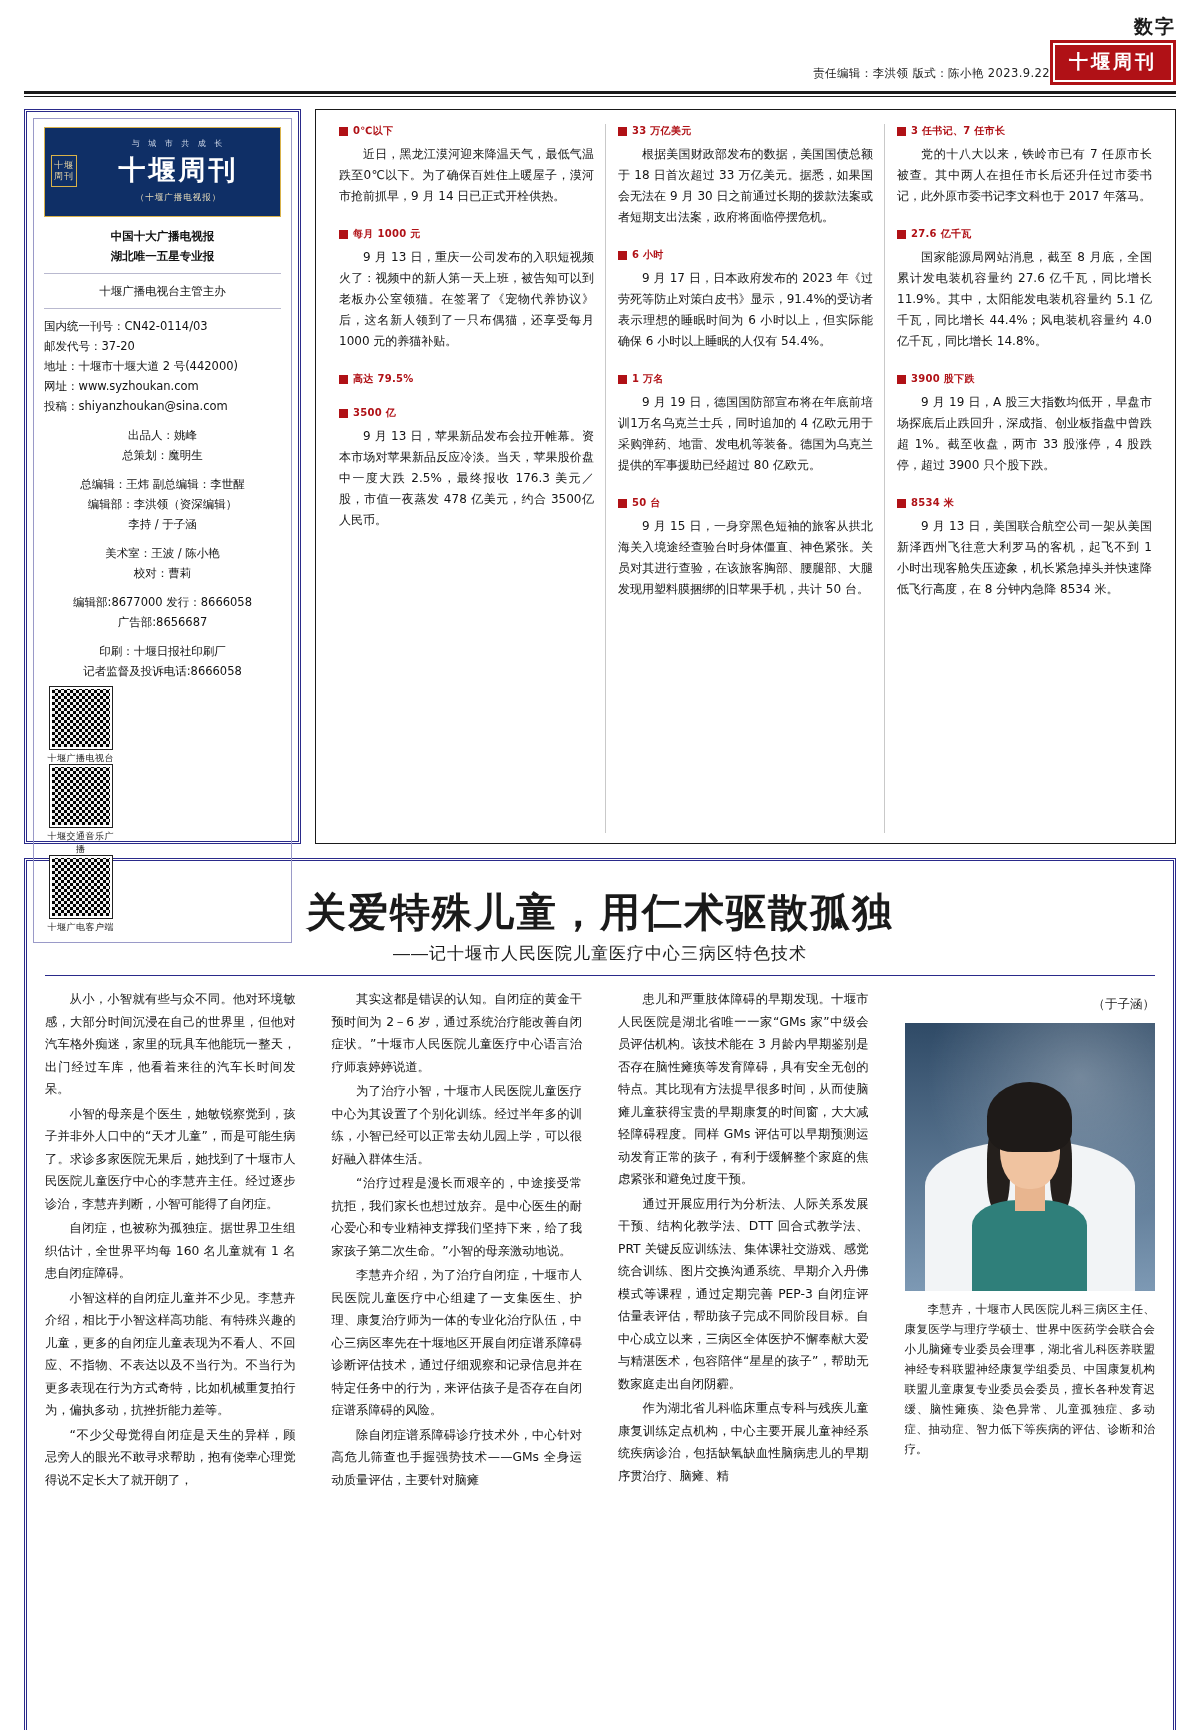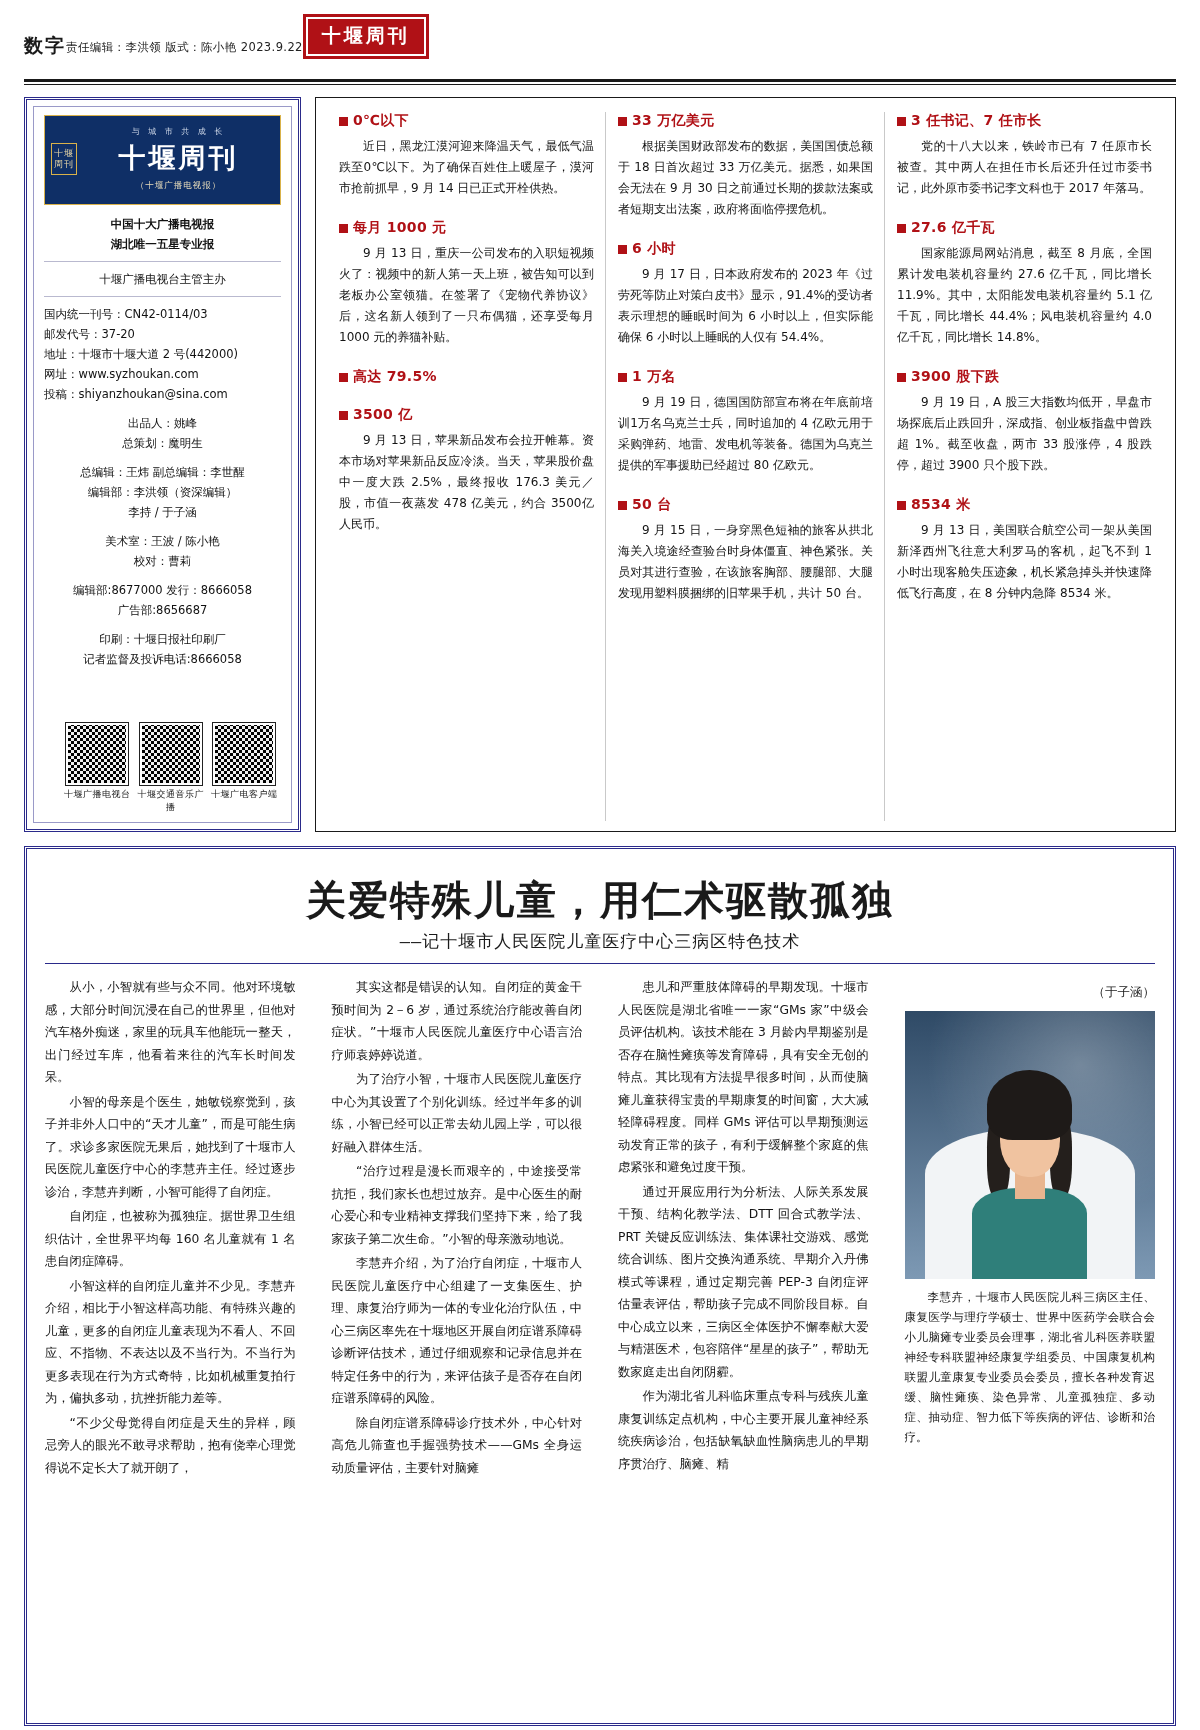--- a/index.html
+++ b/index.html
@@ -8,22 +8,23 @@
     width: 1200px;
     height: 1730px;
     background: #ffffff;
     font-family: "DejaVu Sans", "Liberation Sans", sans-serif;
     color: #1a1a1a;
   }
   .page { position: relative; width: 1200px; height: 1730px; padding: 0 24px; }
 
   
   .topbar {
-    display: flex; align-items: flex-end; 
-    padding: 14px 0 20px 0;
+    display: flex; align-items: flex-end; justify-content: space-between;
+    padding: 14px 0 6px 0;
+    flex-direction: column;
   }
   .topbar-left { font-size: 19px; font-weight: bold; letter-spacing: 2px; }
   .topbar-right { display: flex; align-items: flex-end; }
   .credits { font-size: 11.5px; color: #222; letter-spacing: .4px; padding-bottom: 4px;}
   .brandbox {
     background: #b01116; color: #fff; font-weight: bold;
     font-size: 19px; letter-spacing: 3px;
     padding: 6px 16px 7px 16px;
     border: 3px solid #b01116;
     box-shadow: inset 0 0 0 2px #fff;
@@ -64,21 +65,21 @@
   .logo-supertitle { font-size: 8px; color: #cfd8e8; letter-spacing: 3px; margin-bottom: 3px; }
   .logo-title { font-size: 27px; font-weight: bold; letter-spacing: 3px; font-family: "DejaVu Serif", serif; }
   .logo-sub { font-size: 8.5px; color: #e7dcbb; letter-spacing: 1px; margin-top: 4px; }
 
   .info-lines { font-size: 11.5px; line-height: 20px; color: #111; }
   .info-center { text-align: center; }
   .info-bold { font-weight: bold; }
   .info-gap { height: 9px; }
   .hairline { border-top: 1px solid #b9b9cf; margin: 7px 0; }
 
-  .qr-row { display: flex; justify-content: flex-end; margin-top: auto; padding-top: 6px; }
+  .qr-row { display: flex; justify-content: space-between; margin-top: auto; padding-top: 6px; flex-direction: column; }
   .qr-item { text-align: center; width: 31%; }
   .qr {
     width: 62px; height: 62px; margin: 0 auto 3px auto;
     background:
       repeating-linear-gradient(0deg,#111 0 3px,#fff 3px 6px),
       repeating-linear-gradient(90deg,#111 0 3px,#fff 3px 6px);
     background-blend-mode: difference;
     border: 2px solid #fff;
     outline: 1px solid #222;
   }
@@ -89,21 +90,21 @@
     border: 1px solid #1a1a1a;
     margin-left: 14px;
     padding: 14px 12px 10px 12px;
     display: flex;
     gap: 0;
   }
   .col { flex: 1; padding: 0 11px; }
   .col + .col { border-left: 1px solid #c9c9c9; padding-left: 12px; }
   .news-item { margin-bottom: 20px; }
   .news-head {
-    font-size: 14px; font-weight: bold; color: #b01116;
+    font-size: 10px; font-weight: bold; color: #b01116;
     margin-bottom: 6px; letter-spacing: .3px;
     display: flex; align-items: center; gap: 5px;
   }
   .sq { width: 9px; height: 9px; background: #b01116; display: inline-block; flex: none; }
   .news-body {
     font-size: 12px; line-height: 21px; text-align: justify;
     text-indent: 2em; color: #141414;
   }
 
   
@@ -113,21 +114,21 @@
     padding: 14px 18px 10px 18px;
     height: 880px;
   }
   .feature-title {
     text-align: center; font-size: 40px; font-weight: bold;
     letter-spacing: 2px; font-family: "DejaVu Serif", serif;
     margin: 10px 0 2px 0;
   }
   .feature-sub {
     text-align: center; font-size: 17px; letter-spacing: 1px;
-    margin-bottom: 10px; font-family: Liberation Mono, monospace;
+    margin-bottom: 10px; font-family: Liberation Sans, sans-serif;
   }
   .feature-rule { border-top: 1px solid #2a2a8a; margin: 6px 0 12px 0; }
   .fcols { display: flex; gap: 36px; }
   .fcol { flex: 1; }
   .fbody {
     font-size: 12.3px; line-height: 22.5px; text-align: justify;
     text-indent: 2em; color: #141414;
   }
   .fbody p { margin: 0 0 2px 0; }
   .byline { text-align: right; font-size: 12.5px; margin: 8px 0 10px 0; }

